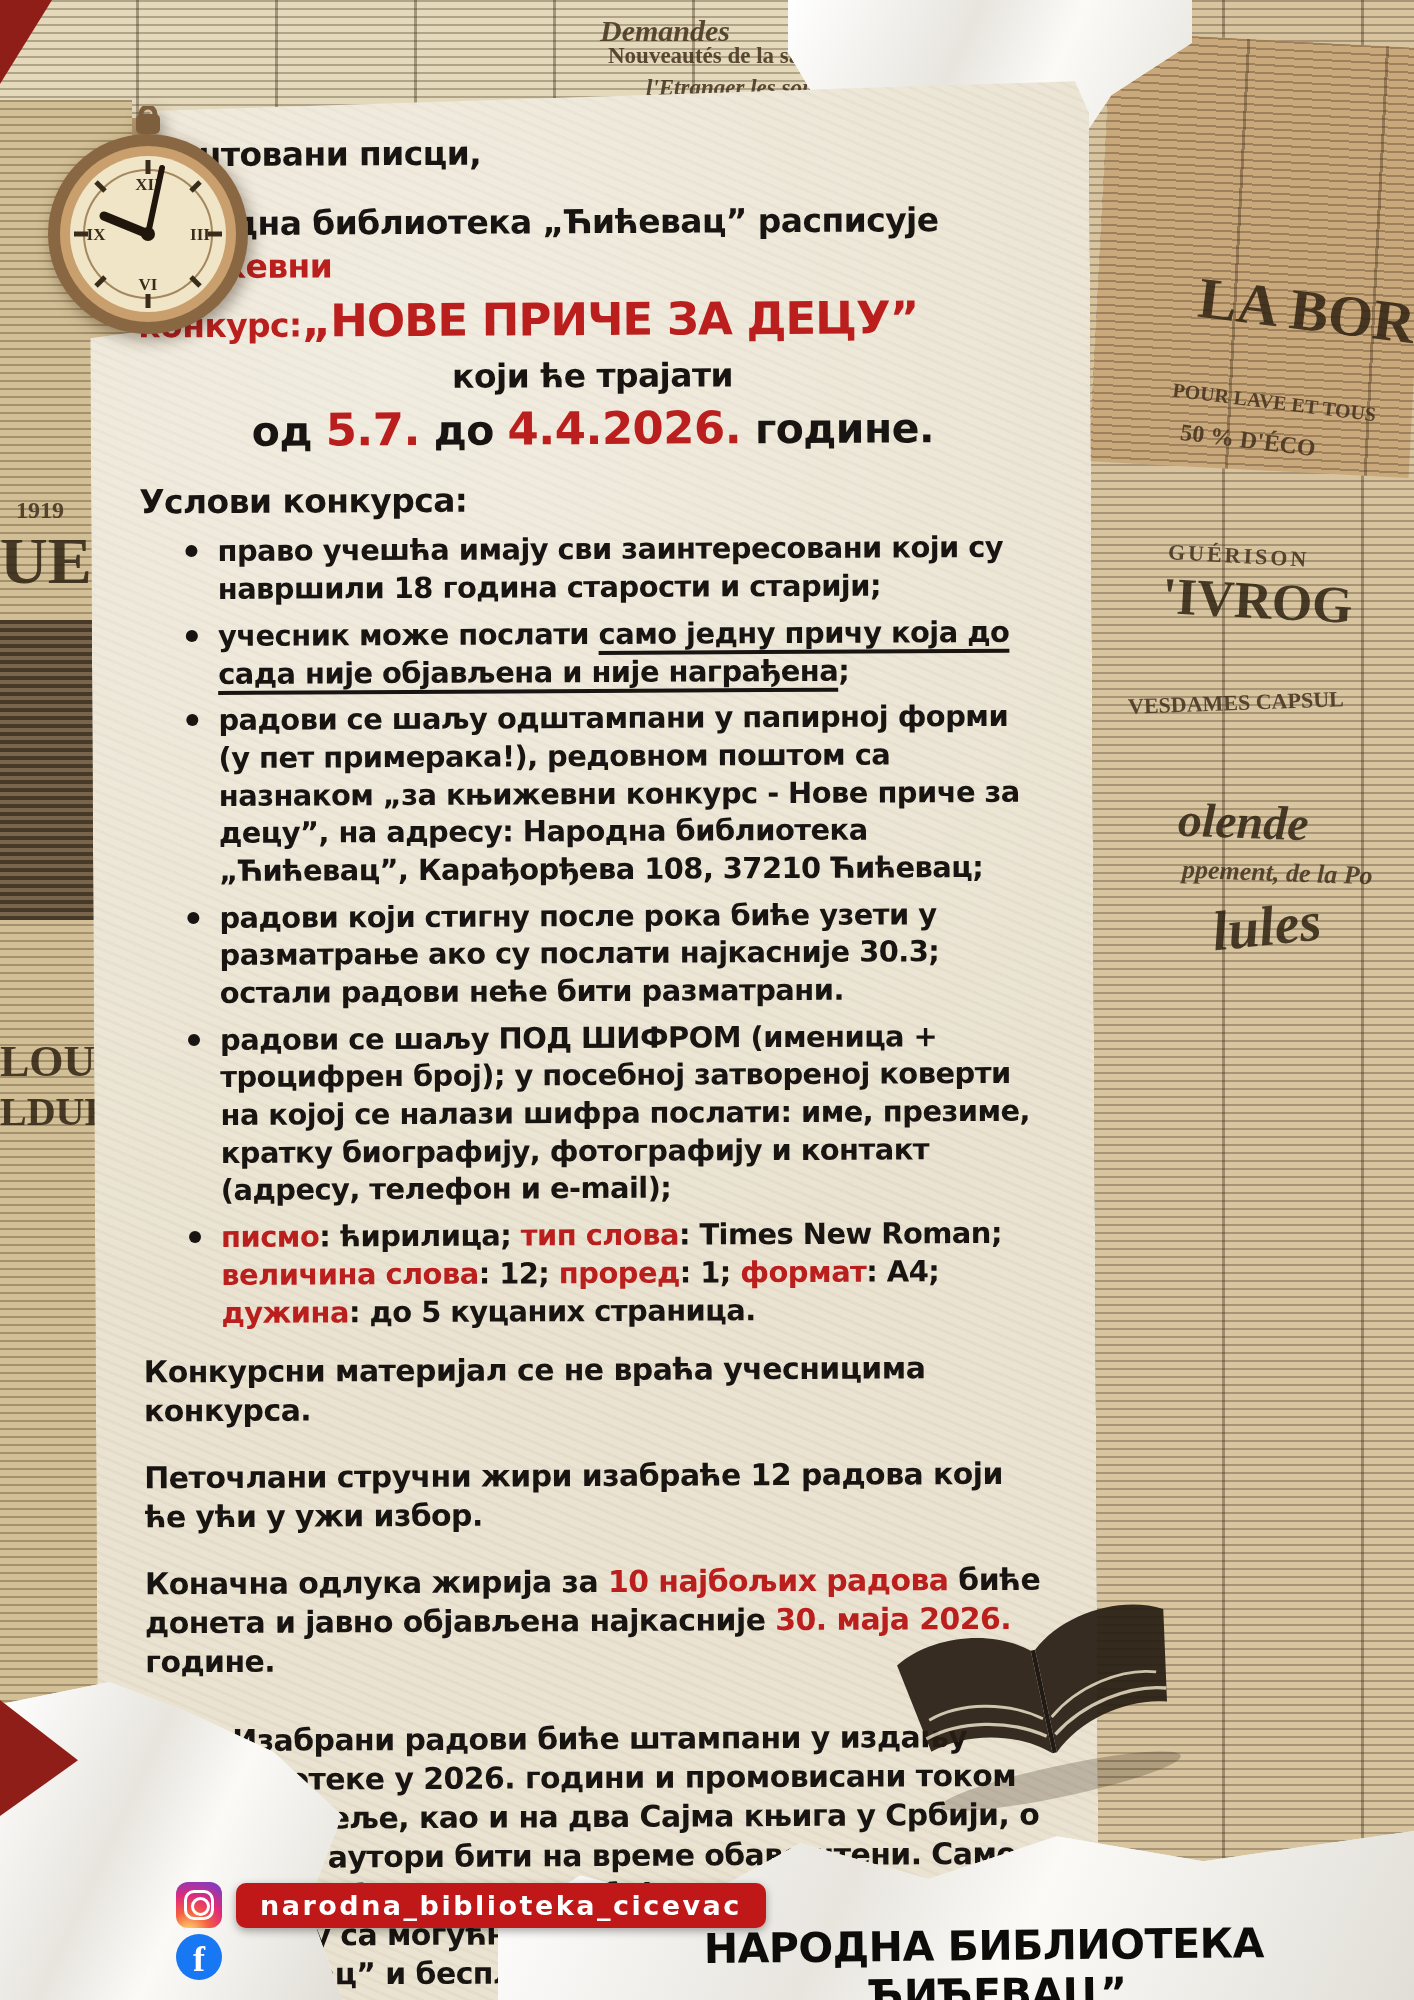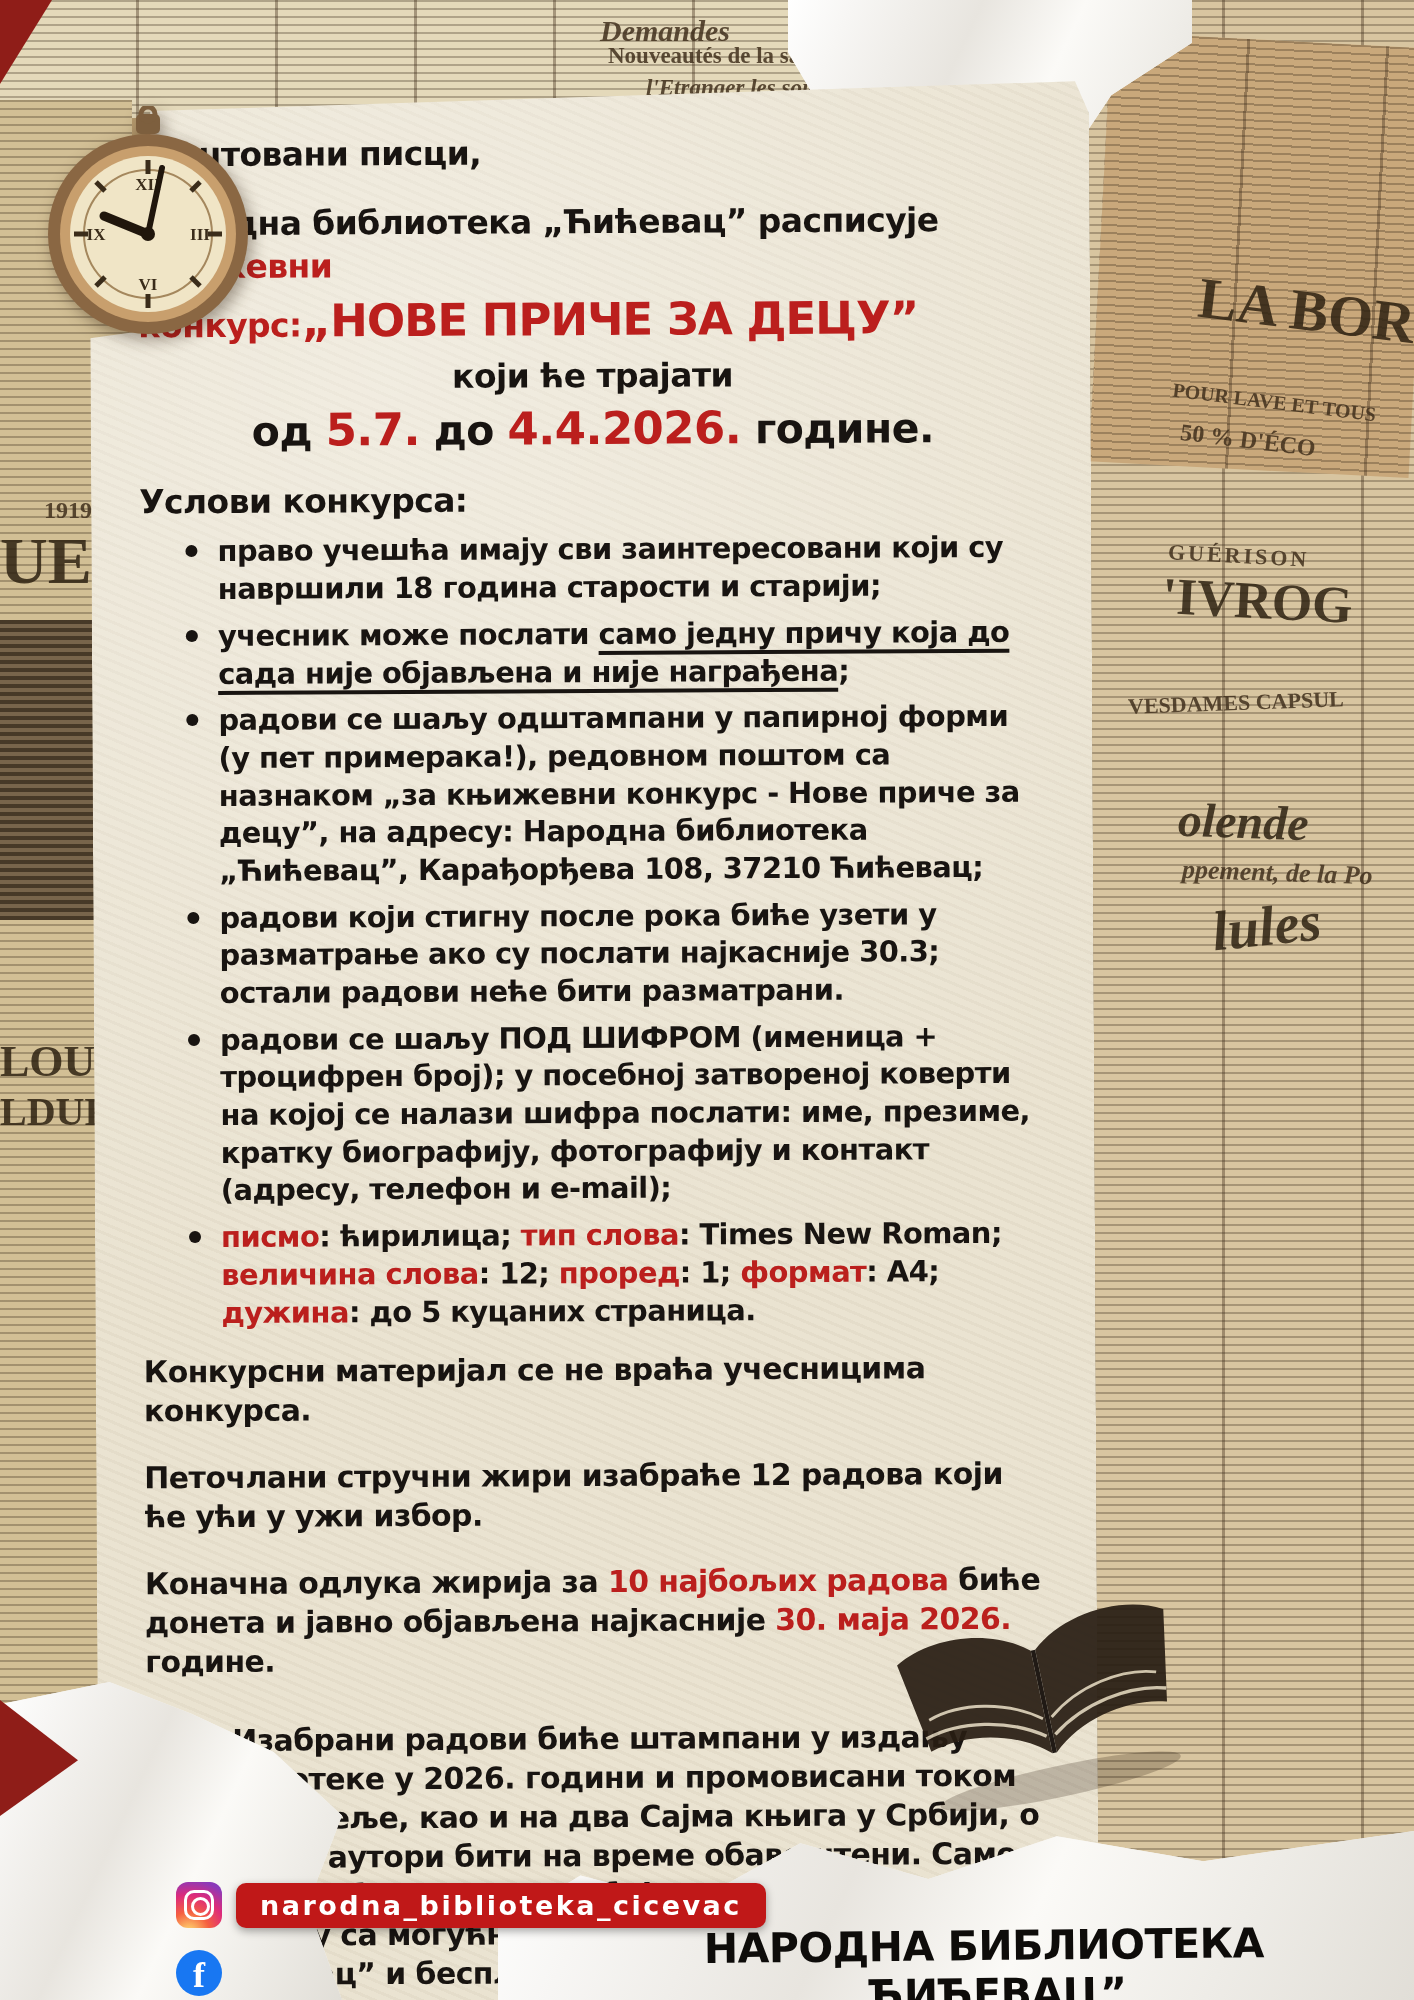--- a/index.html
+++ b/index.html
@@ -82,21 +82,21 @@
   .logo-box{position:absolute;left:48px;top:1796px;width:180px;height:196px;background:#fff;border:3px solid #121212;
     display:flex;flex-direction:column;align-items:center;justify-content:flex-start;padding-top:10px;box-shadow:0 4px 12px rgba(0,0,0,.3);}
   .logo-ring{border:4px dotted #8e2237;border-radius:50%;padding:5px;}
   .logo-ellipse{width:132px;height:92px;border:3px solid #141414;border-radius:50%;display:flex;flex-direction:column;align-items:center;justify-content:center;background:#fff;}
   .logo-ellipse span{font-family:"Liberation Serif","DejaVu Serif",serif;color:#8e2237;font-weight:bold;line-height:1.08;}
   .lg1{font-size:15px;letter-spacing:1px;}
   .lg2{font-size:17px;letter-spacing:0;}
   .lg3{font-size:14px;letter-spacing:1px;}
   .logo-book{margin-top:-6px;}
 
-  .badges{position:absolute;left:176px;top:1882px;display:flex;flex-direction:column;gap:22px;}
+  .badges{position:absolute;left:176px;top:1882px;display:flex;flex-direction:column;gap:6px;}
   .badge{display:flex;align-items:center;gap:14px;}
   .pill{background:var(--badge);color:#fff;font-size:27px;letter-spacing:2.5px;padding:7px 24px;border-radius:10px;font-weight:bold;box-shadow:0 3px 8px rgba(0,0,0,.35);white-space:nowrap;}
   .ig-icon{width:46px;height:46px;border-radius:12px;position:relative;flex:0 0 auto;
     background:radial-gradient(circle at 28% 110%, #fdc468 8%, #f56040 34%, #dd2a7b 62%, #8a3ab9 88%);}
   .ig-icon::before{content:"";position:absolute;inset:8px;border:3px solid #fff;border-radius:10px;}
   .ig-icon::after{content:"";position:absolute;left:50%;top:50%;width:13px;height:13px;margin:-8px 0 0 -8px;border:3px solid #fff;border-radius:50%;}
   .fb-icon{width:46px;height:46px;border-radius:50%;background:#1877f2;color:#fff;display:flex;align-items:flex-end;justify-content:center;
     font-size:36px;font-weight:bold;font-family:"Liberation Serif","DejaVu Serif",serif;overflow:hidden;flex:0 0 auto;}
 
   .lib-name{position:absolute;left:556px;top:1922px;width:856px;text-align:center;
@@ -110,21 +110,21 @@
   <div>
     <div class="tile t-top"></div>
     <div class="tile t-left"></div>
     <div class="tile t-right"></div>
     <div class="tile t-right2"></div>
     <div class="tile t-photo"></div>
 
     <div class="frag" style="left:600px;top:16px;font-size:30px;font-style:italic;">Demandes</div>
     <div class="frag" style="left:608px;top:44px;font-size:23px;">Nouveautés de la saison</div>
     <div class="frag" style="left:646px;top:76px;font-size:23px;font-style:italic;">l'Etranger les soieries</div>
-    <div class="frag" style="left:16px;top:498px;font-size:24px;margin-left:28px;">1919</div>
+    <div class="frag" style="left:16px;top:498px;font-size:24px;">1919</div>
     <div class="frag" style="left:0px;top:528px;font-size:66px;color:#2e2212;">UE</div>
     <div class="frag" style="left:0px;top:1040px;font-size:44px;color:#2e2212;">LOU?</div>
     <div class="frag" style="left:0px;top:1092px;font-size:40px;color:#2e2212;">LDUR</div>
     <div class="frag" style="left:1198px;top:282px;font-size:58px;transform:rotate(7deg);color:#2e2212;">LA BOR</div>
     <div class="frag" style="left:1172px;top:392px;font-size:20px;transform:rotate(7deg);">POUR LAVE ET TOUS</div>
     <div class="frag" style="left:1180px;top:428px;font-size:24px;transform:rotate(7deg);">50 % D'ÉCO</div>
     <div class="frag" style="left:1168px;top:545px;font-size:22px;transform:rotate(3deg);letter-spacing:3px;">GUÉRISON</div>
     <div class="frag" style="left:1162px;top:575px;font-size:52px;transform:rotate(3deg);color:#2e2212;">'IVROG</div>
     <div class="frag" style="left:1128px;top:692px;font-size:22px;transform:rotate(-2deg);">VESDAMES CAPSUL</div>
     <div class="frag" style="left:1178px;top:798px;font-size:48px;font-style:italic;transform:rotate(2deg);color:#2e2212;">olende</div>

